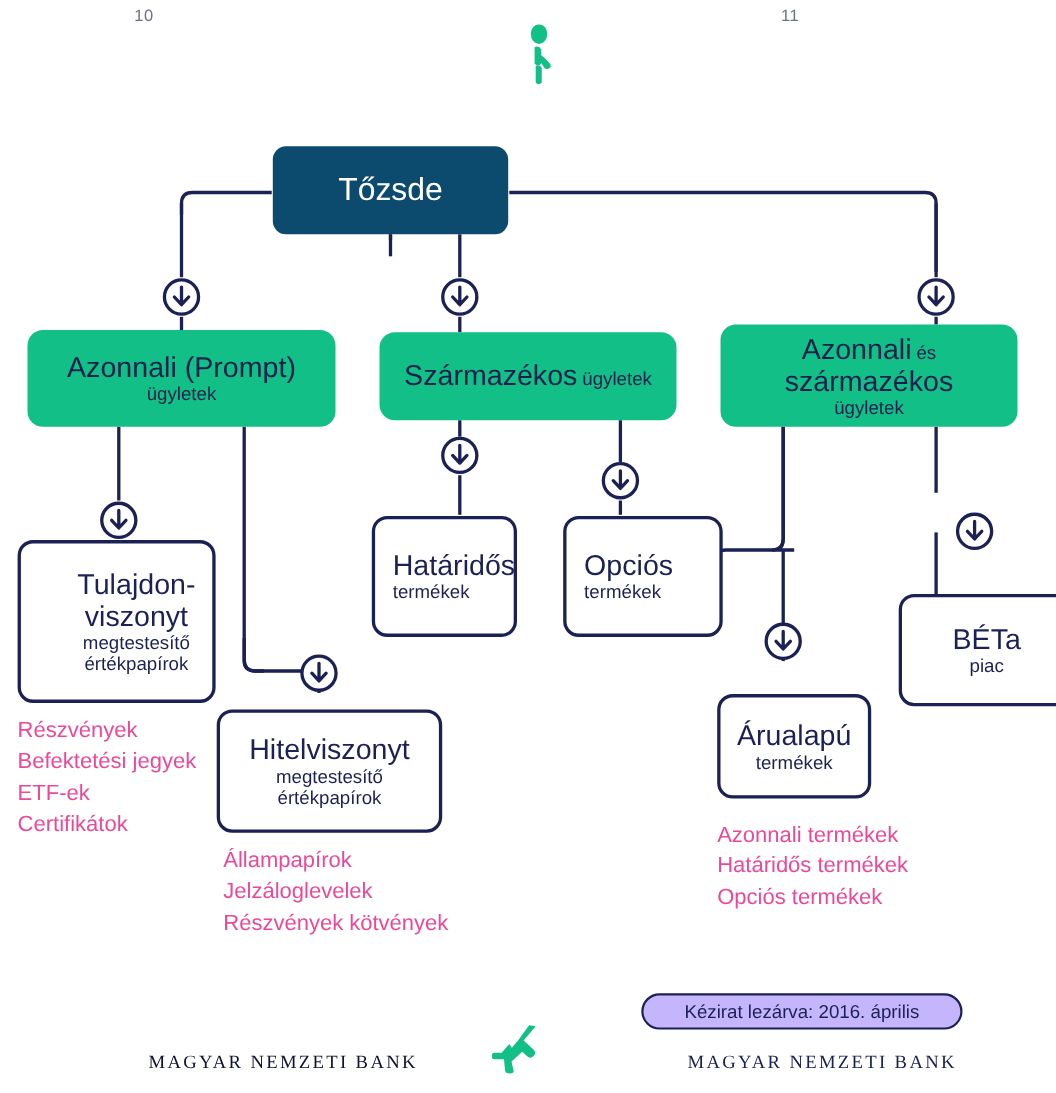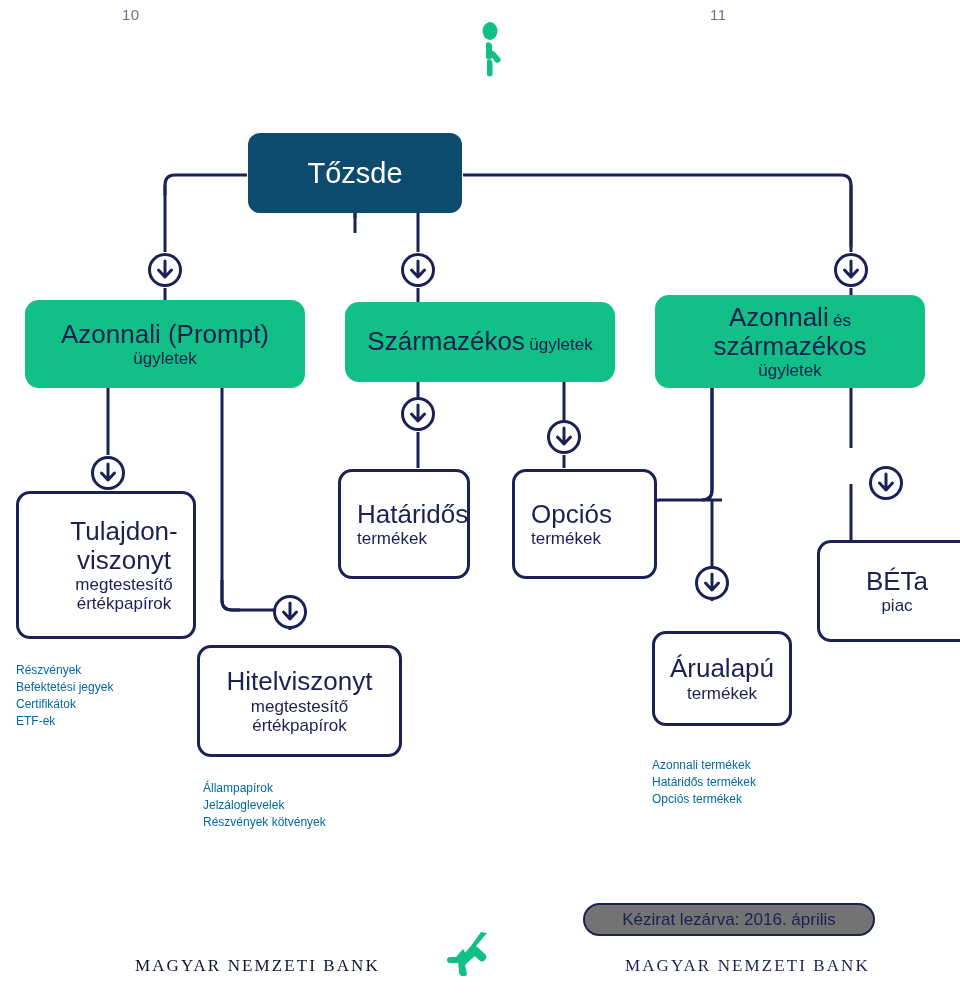--- a/index.html
+++ b/index.html
@@ -40,28 +40,28 @@
     background:#ffffff;border:3px solid #1b2154;border-radius:14px;color:#1b2154;
   }
 
   .inline-line{display:block;}
   .inline-line .big{display:inline;}
   .inline-line .small{display:inline;}
 
   .left-al{align-items:flex-start;text-align:center;padding-left:16px;}
 
   .listblock{
-    position:absolute;font-size:12px;line-height:1.42;color:#0369a1;margin-top:12px;
+    position:absolute;font-size:20px;line-height:1.42;color:#ec4899;
   }
 
   .pill{
     position:absolute;box-sizing:border-box;
     border:2px solid #1b2154;border-radius:18px;
     display:flex;align-items:center;justify-content:center;
-    font-size:17px;color:#1b2154;background:#737373;
+    font-size:17px;color:#1b2154;background:#c4b5fd;
   }
 
   .logo-text{
     position:absolute;font-family:"Liberation Serif", serif;
     font-size:17px;letter-spacing:2.1px;color:#1b2154;white-space:nowrap;
   }
   .logo-text.dark{color:#0f1433;}
 
   .mark{position:absolute;}
 </style>
@@ -244,22 +244,22 @@
   </div>
 
   <div class="node node-white" style="left:652px;top:631px;width:140px;height:95px;">
     <span class="big">Árualapú</span>
     <span class="small">termékek</span>
   </div>
 
   <div class="listblock" style="left:16px;top:650px;width:180px;">
     <div>Részvények</div>
     <div>Befektetési jegyek</div>
+    <div>ETF-ek</div>
     <div>Certifikátok</div>
-    <div>ETF-ek</div>
   </div>
 
   <div class="listblock" style="left:203px;top:768px;width:230px;">
     <div>Állampapírok</div>
     <div>Jelzáloglevelek</div>
     <div>Részvények kötvények</div>
   </div>
 
   <div class="listblock" style="left:652px;top:745px;width:230px;">
     <div>Azonnali termékek</div>

